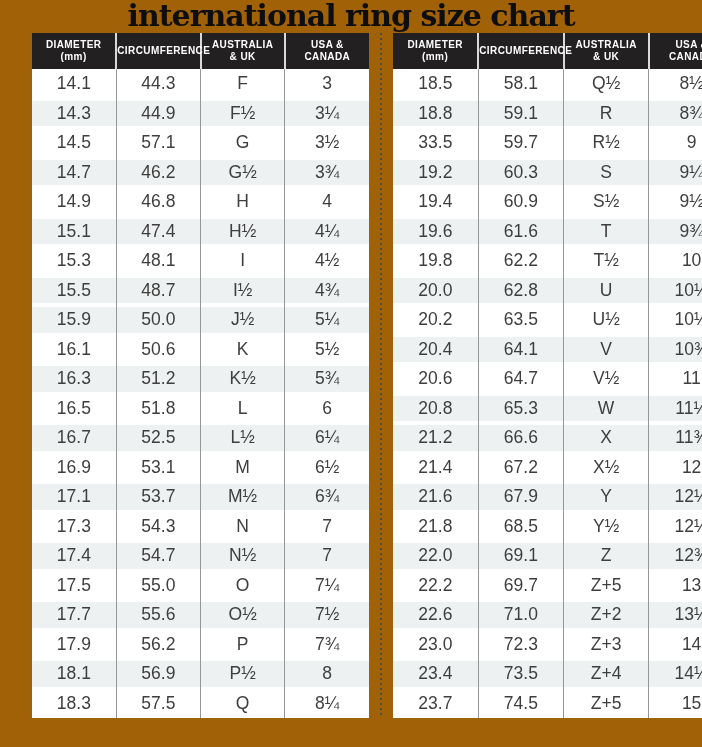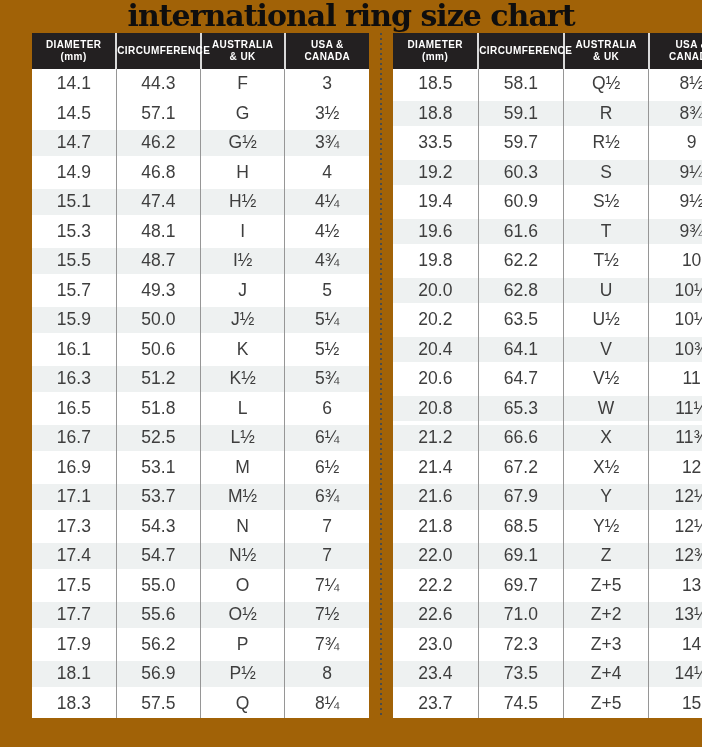--- a/index.html
+++ b/index.html
@@ -130,20 +130,26 @@
             </th>
           </tr>
         </thead>
         <tbody>
           <tr>
             <td>14.1</td>
             <td>44.3</td>
             <td>F</td>
             <td>3</td>
           </tr>
+          <tr class="striped">
+            <td>14.3</td>
+            <td>44.9</td>
+            <td>F½</td>
+            <td>3¼</td>
+          </tr>
           <tr>
             <td>14.5</td>
             <td>57.1</td>
             <td>G</td>
             <td>3½</td>
           </tr>
           <tr class="striped">
             <td>14.7</td>
             <td>46.2</td>
             <td>G½</td>
@@ -165,26 +171,20 @@
             <td>15.3</td>
             <td>48.1</td>
             <td>I</td>
             <td>4½</td>
           </tr>
           <tr class="striped">
             <td>15.5</td>
             <td>48.7</td>
             <td>I½</td>
             <td>4¾</td>
-          </tr>
-          <tr>
-            <td>15.7</td>
-            <td>49.3</td>
-            <td>J</td>
-            <td>5</td>
           </tr>
           <tr class="striped">
             <td>15.9</td>
             <td>50.0</td>
             <td>J½</td>
             <td>5¼</td>
           </tr>
           <tr>
             <td>16.1</td>
             <td>50.6</td>

